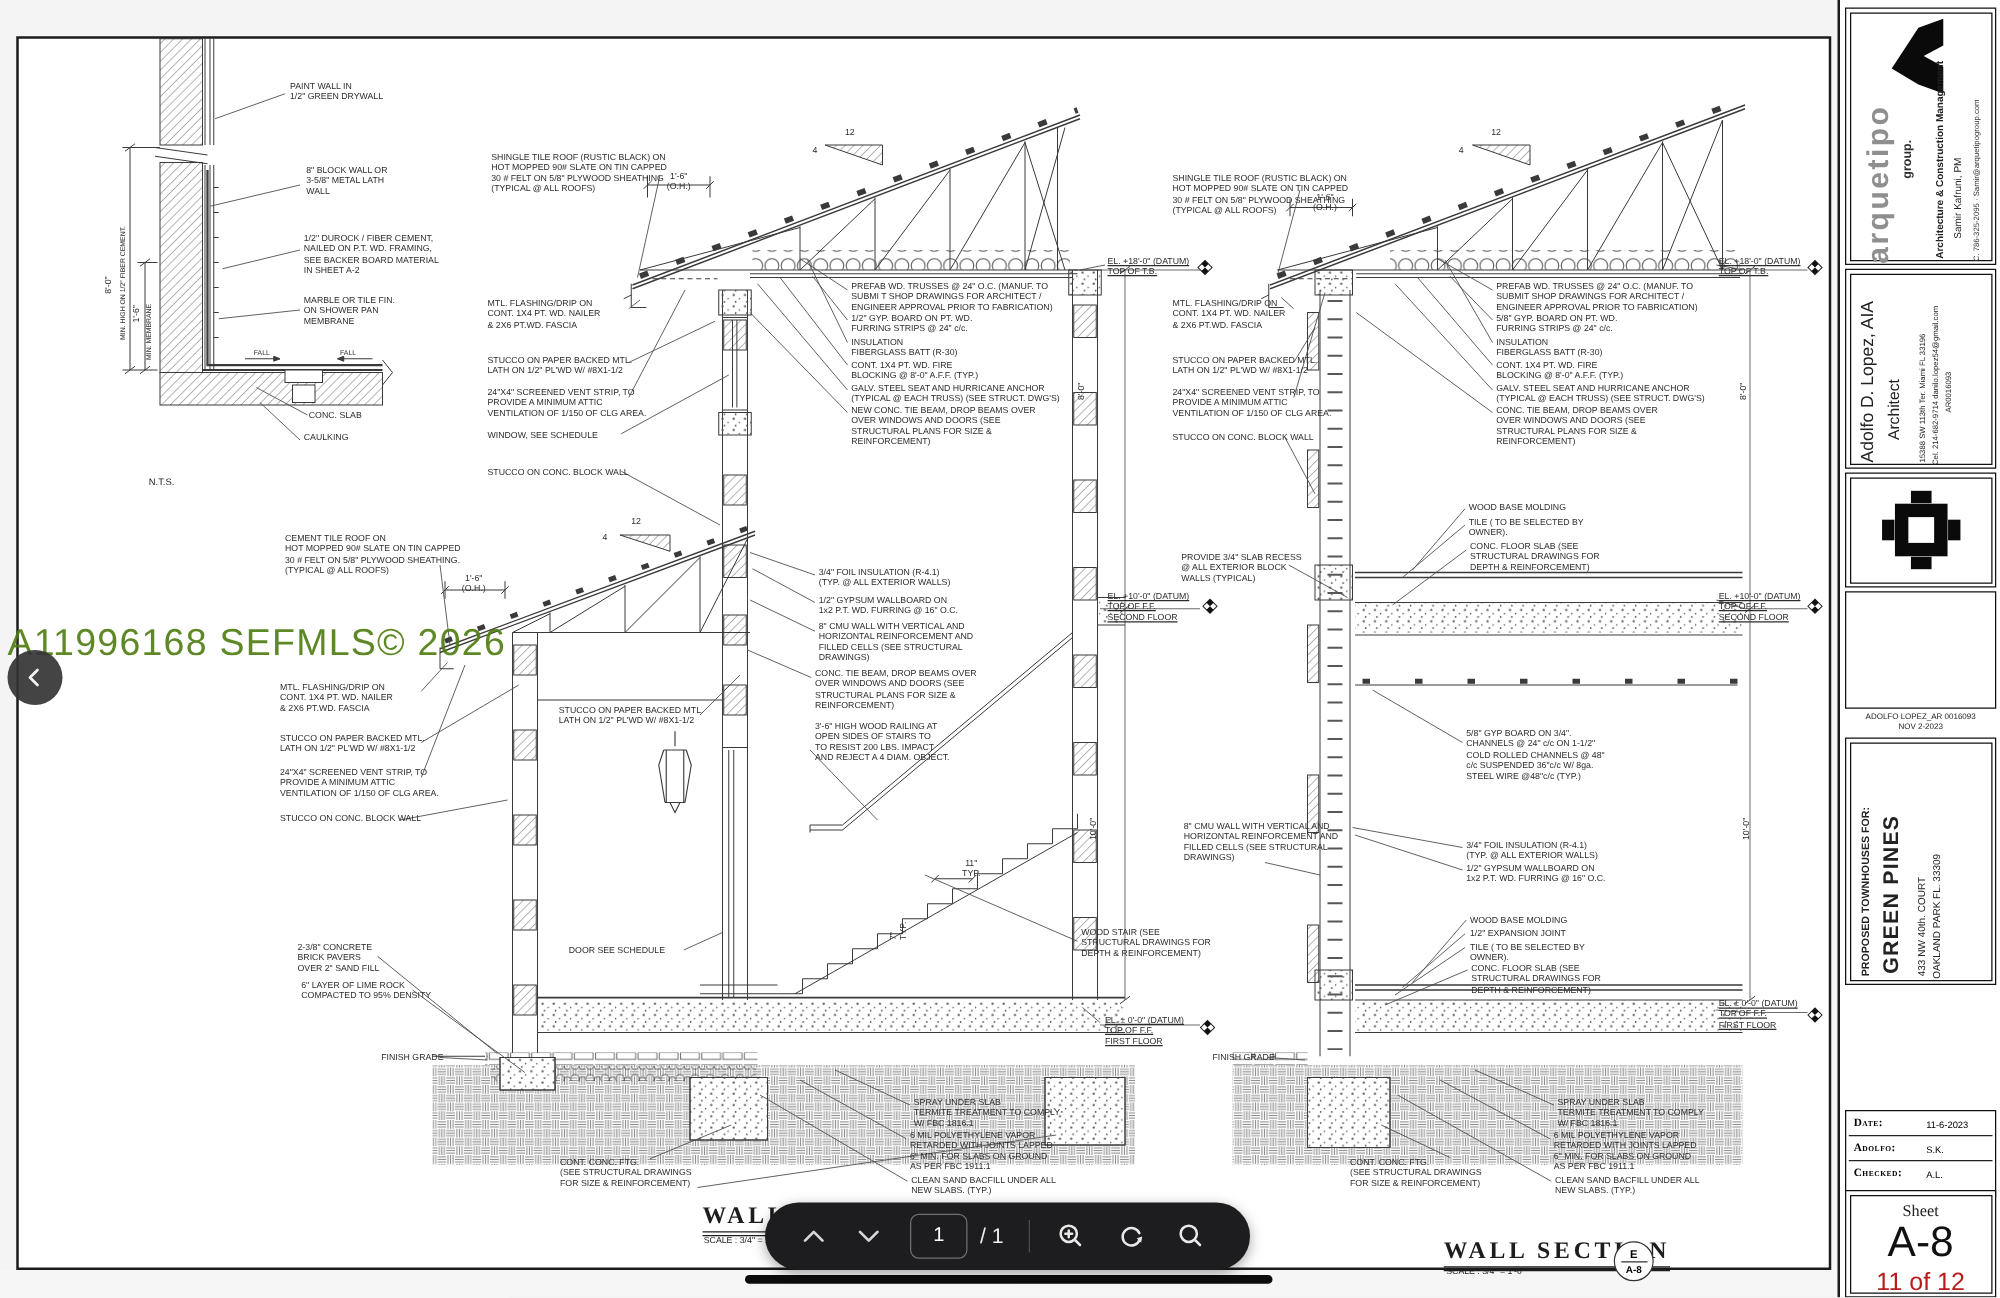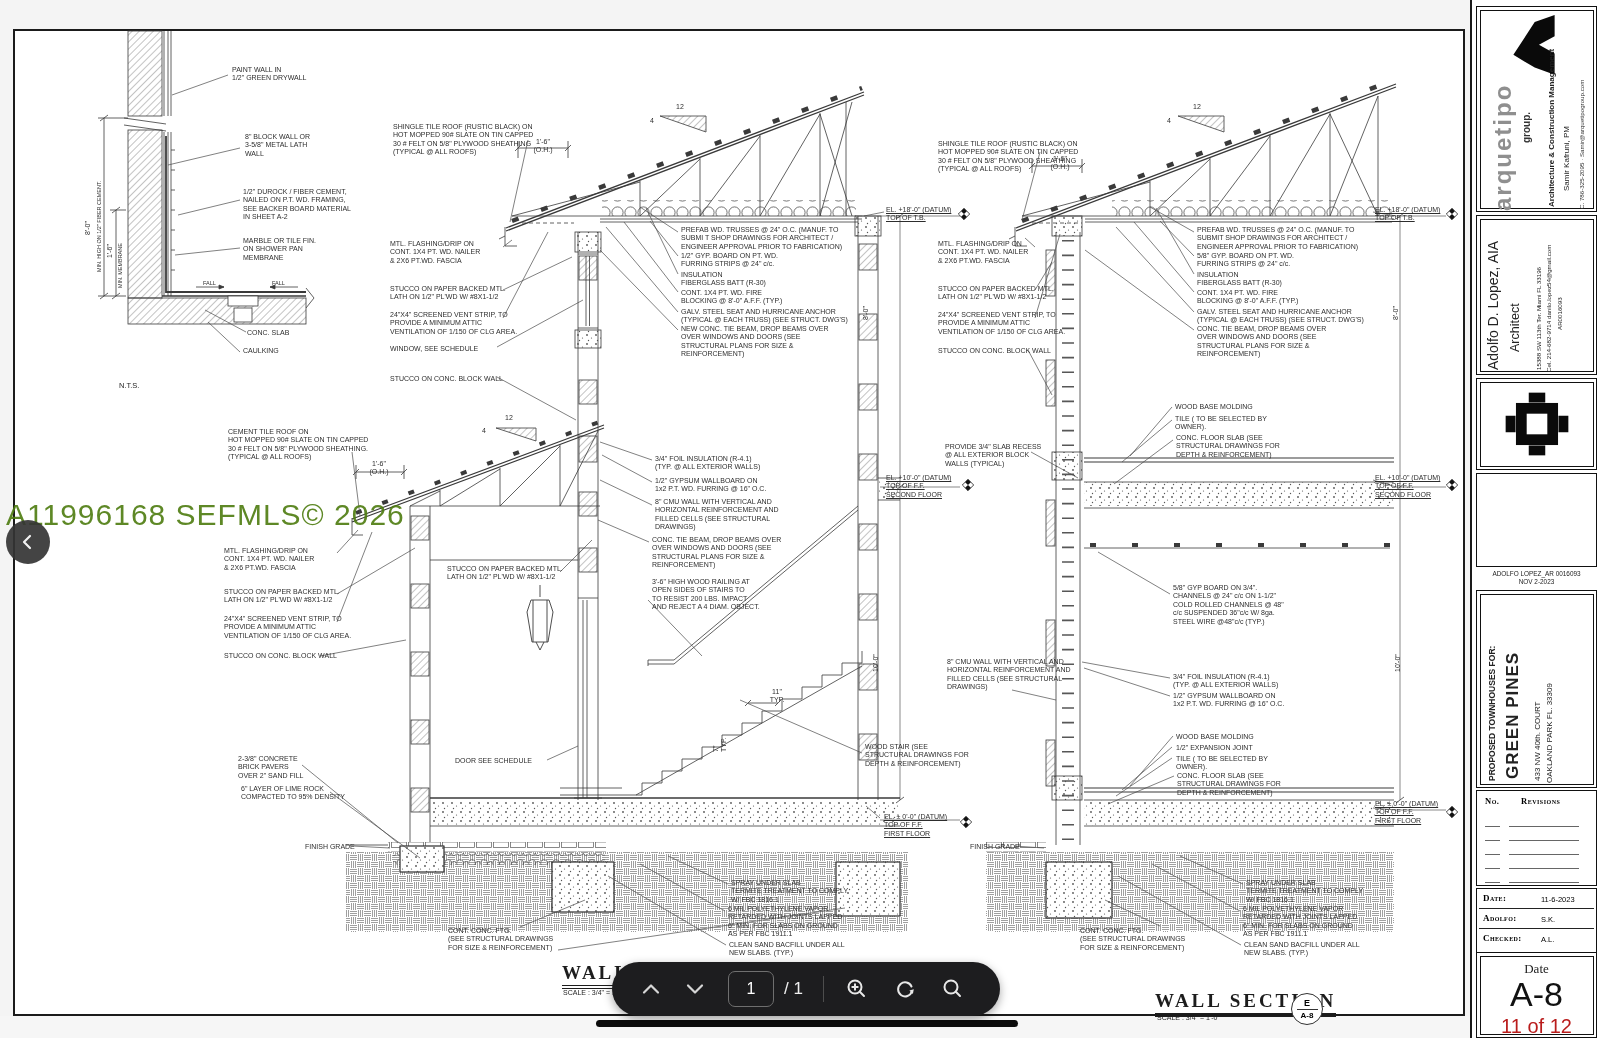--- a/index.html
+++ b/index.html
@@ -617,45 +617,36 @@
     </div>
 
     <div class="tb-box" id="proj-box">
       <div class="tb-in"></div>
       <div class="vtext" id="proj-for">PROPOSED TOWNHOUSES FOR:</div>
       <div class="vtext" id="proj-name">GREEN PINES</div>
       <div class="vtext" id="proj-addr1">433 NW 40th. COURT</div>
       <div class="vtext" id="proj-addr2">OAKLAND PARK FL. 33309</div>
     </div>
 
-    <div class="tb-box" id="rev-box">
-      <div id="rev-head">No.</div>
-      <div id="rev-title">Revisions</div>
-      <div class="rev-row" style="top:22px;"><span class="rev-a"></span><span class="rev-b"></span></div>
-      <div class="rev-row" style="top:36px;"><span class="rev-a"></span><span class="rev-b"></span></div>
-      <div class="rev-row" style="top:50px;"><span class="rev-a"></span><span class="rev-b"></span></div>
-      <div class="rev-row" style="top:64px;"><span class="rev-a"></span><span class="rev-b"></span></div>
-      <div class="rev-row" style="top:78px;"><span class="rev-a"></span><span class="rev-b"></span></div>
-    </div>
 
     <div class="tb-box" id="issue-box">
       <div class="issue-row">
         <span class="issue-lab">Date:</span>
         <span class="issue-val">11-6-2023</span>
       </div>
       <div class="issue-row">
         <span class="issue-lab">Adolfo:</span>
         <span class="issue-val">S.K.</span>
       </div>
       <div class="issue-row">
         <span class="issue-lab">Checked:</span>
         <span class="issue-val">A.L.</span>
       </div>
     </div>
 
     <div class="tb-box" id="sheet-box">
       <div class="tb-in"></div>
-      <div id="sheet-lab">Date</div>
+      <div id="sheet-lab">Sheet</div>
       <div id="sheet-num">A-8</div>
       <div id="sheet-page">11 of 12</div>
     </div>
   </div>
 </div>
 
 </body></html>

